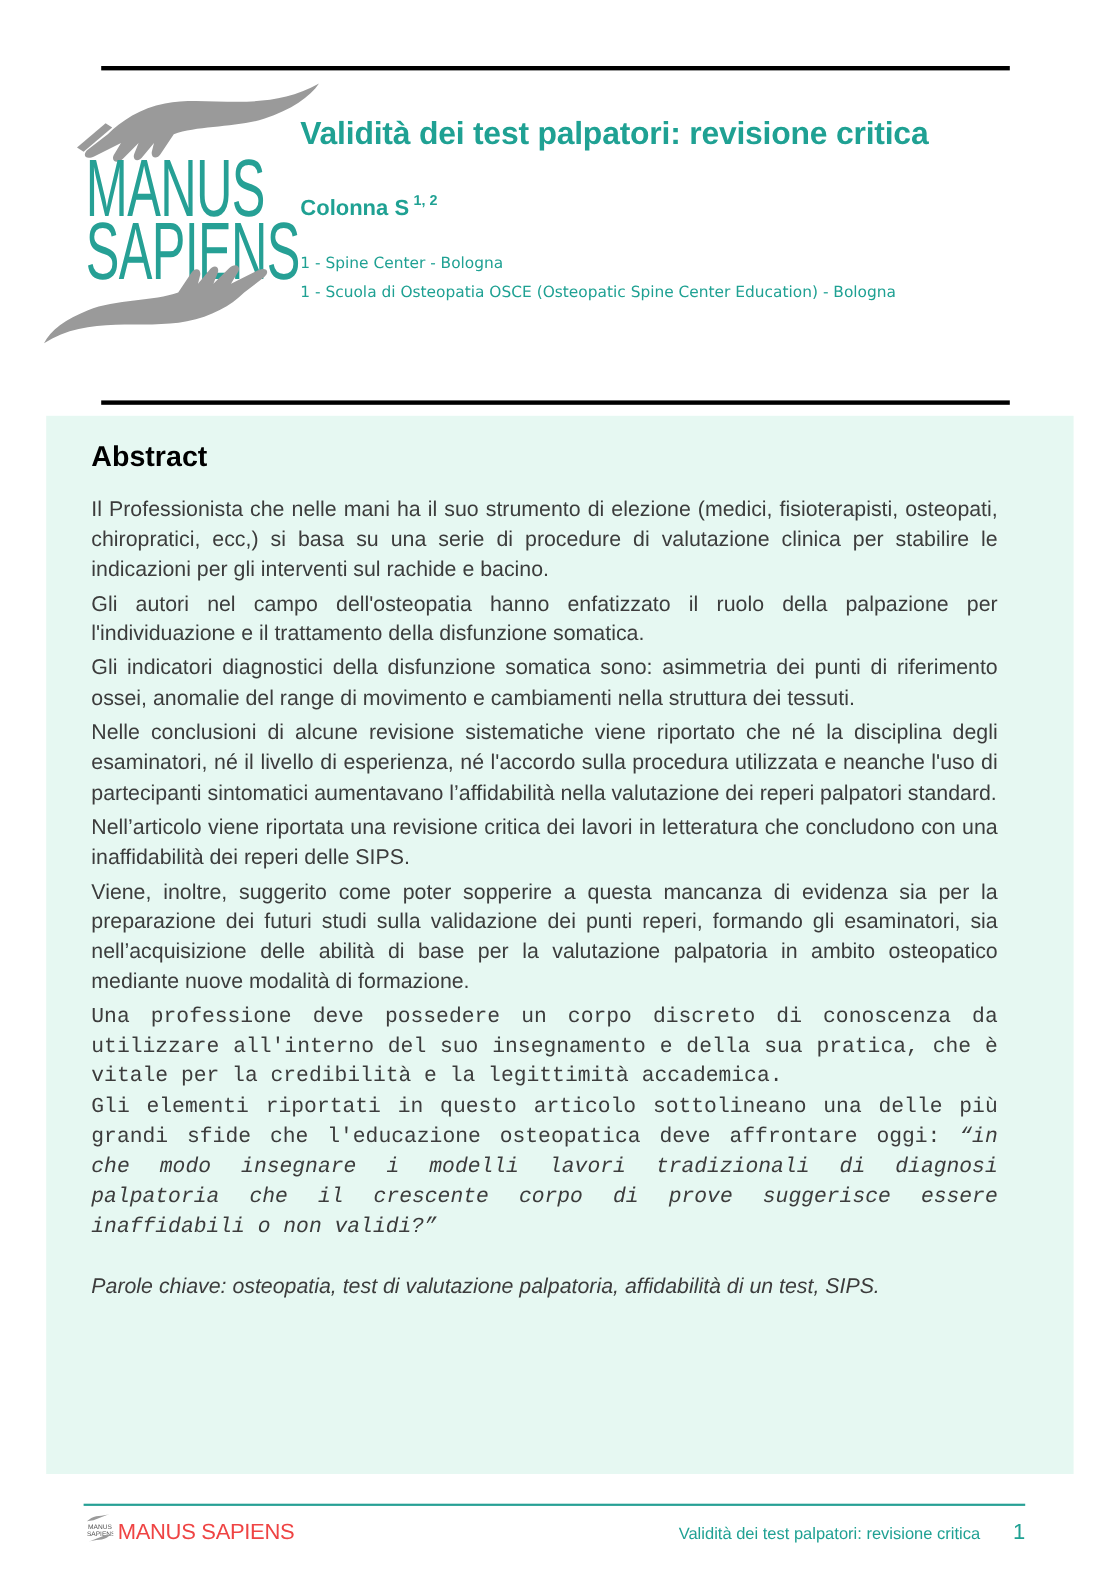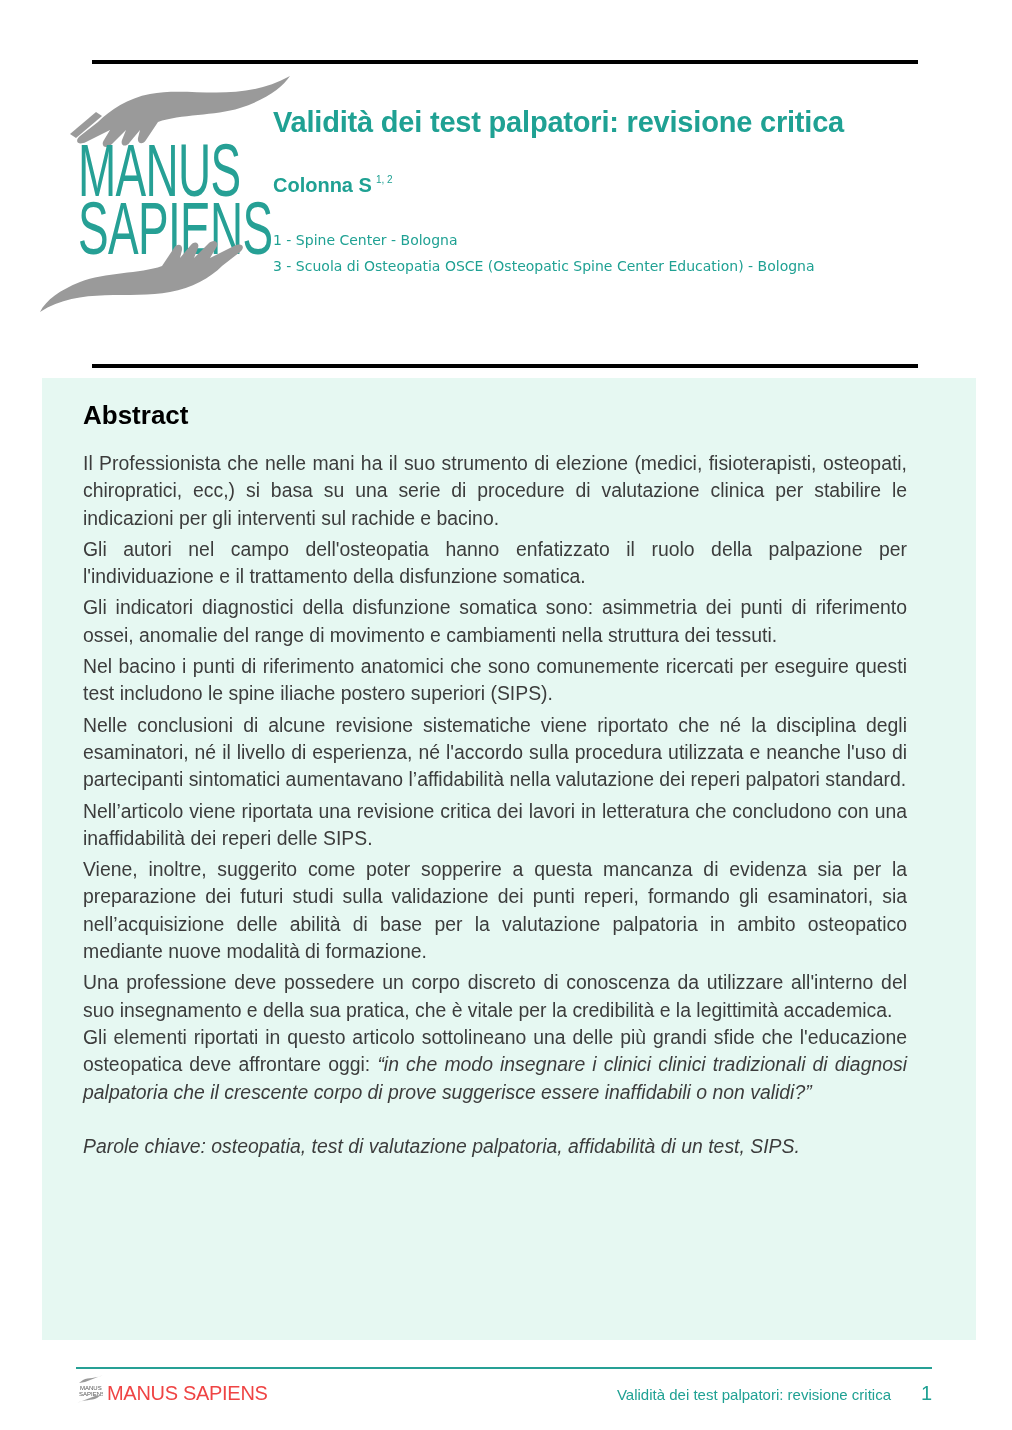--- a/index.html
+++ b/index.html
@@ -24,42 +24,42 @@
   .logo .w2 { top: 118px; left: 38px; font-size: 74px; line-height: 74px; width: 330px; text-align: left; }
 
   .title {
     position: absolute; left: 273px; top: 106px; margin: 0;
     color: #1fa193; font-size: 29px; font-weight: 700; letter-spacing: -0.2px;
   }
   .author {
     position: absolute; left: 273px; top: 174px; margin: 0;
     color: #1fa193; font-size: 20px; font-weight: 700;
   }
-  .author sup { font-size: 10px; font-weight: 400; vertical-align: 9px; margin-left: 4px; }
+  .author sup { font-size: 13px; font-weight: 700; vertical-align: 9px; margin-left: 4px; }
   .affil {
     position: absolute; left: 273px; margin: 0; color: #1fa193; font-size: 15.5px;
     font-family: "DejaVu Sans", sans-serif; font-size: 14px;
   }
   .affil1 { top: 232px; }
   .affil2 { top: 258px; }
 
   .abstract-box {
     position: absolute; left: 42px; top: 378px; width: 934px; height: 962px;
     background: #e6f8f2;
   }
   .abstract-heading {
     position: absolute; left: 83px; top: 400px; margin: 0;
     font-size: 26px; font-weight: 700; color: #000;
   }
   .abstract-body {
     position: absolute; left: 83px; top: 450px; width: 841px;
     color: #3c3c3c; font-size: 19.4px; line-height: 27.3px; text-align: justify;
   }
   .abstract-body p { margin: 0 17px 4px 0; }
-  .abstract-body p.tight { margin-bottom: 0; }
+  .abstract-body p.tight { margin-bottom: 0; font-family: Liberation Mono, monospace; }
   .abstract-body p.keywords { margin-top: 27px; font-style: italic; }
   .abstract-body em { font-style: italic; }
 
   .footer-rule { position: absolute; left: 76px; top: 1367px; width: 856px; height: 2px; background: #26a095; }
   .footer-logo { position: absolute; left: 77px; top: 1374px; width: 26px; height: 30px; }
   .footer-brand {
     position: absolute; left: 107px; top: 1382px; color: #ef4444; font-size: 20px; letter-spacing: -0.3px;
   }
   .footer-title {
     position: absolute; right: 121px; top: 1386px; color: #1fa193; font-size: 15px;
@@ -81,36 +81,35 @@
   <span class="word w1">MANUS</span>
   <span class="word w2">SAPIENS</span>
   <svg class="hand-bottom" viewBox="0 0 250 80">
     <path d="M0 78 C40 52 90 66 130 58 C152 54 170 44 182 32 L200 18 C206 13 202 8 194 12 L170 24 L176 14 C180 8 174 4 168 10 L154 24 L158 14 C160 8 154 6 150 12 L140 24 L142 16 C143 10 137 9 134 14 L122 32 C100 40 65 38 40 48 C20 56 6 66 0 78 Z" fill="#9a9a9a"></path>
   </svg>
 </div>
 
 <h1 class="title">Validità dei test palpatori: revisione critica</h1>
 <p class="author"><span>Colonna S</span><sup>1, 2</sup></p>
 <p class="affil affil1">1 - Spine Center - Bologna</p>
-<p class="affil affil2">3 - Scuola di Osteopatia OSCE (Osteopatic Spine Center Education) - Bologna</p>
+<p class="affil affil2">1 - Scuola di Osteopatia OSCE (Osteopatic Spine Center Education) - Bologna</p>
 
 <div class="rule-bottom"></div>
 
 <div class="abstract-box"></div>
 <h2 class="abstract-heading">Abstract</h2>
 <div class="abstract-body">
   <p>Il Professionista che nelle mani ha il suo strumento di elezione (medici, fisioterapisti, osteopati, chiropratici, ecc,) si basa su una serie di procedure di valutazione clinica per stabilire le indicazioni per gli interventi sul rachide e bacino.</p>
   <p>Gli autori nel campo dell'osteopatia hanno enfatizzato il ruolo della palpazione per l'individuazione e il trattamento della disfunzione somatica.</p>
   <p>Gli indicatori diagnostici della disfunzione somatica sono: asimmetria dei punti di riferimento ossei, anomalie del range di movimento e cambiamenti nella struttura dei tessuti.</p>
-  <p>Nel bacino i punti di riferimento anatomici che sono comunemente ricercati per eseguire questi test includono le spine iliache postero superiori (SIPS).</p>
   <p>Nelle conclusioni di alcune revisione sistematiche viene riportato che né la disciplina degli esaminatori, né il livello di esperienza, né l'accordo sulla procedura utilizzata e neanche l'uso di partecipanti sintomatici aumentavano l’affidabilità nella valutazione dei reperi palpatori standard.</p>
   <p>Nell’articolo viene riportata una revisione critica dei lavori in letteratura che concludono con una inaffidabilità dei reperi delle SIPS.</p>
   <p>Viene, inoltre, suggerito come poter sopperire a questa mancanza di evidenza sia per la preparazione dei futuri studi sulla validazione dei punti reperi, formando gli esaminatori, sia nell’acquisizione delle abilità di base per la valutazione palpatoria in ambito osteopatico mediante nuove modalità di formazione.</p>
   <p class="tight">Una professione deve possedere un corpo discreto di conoscenza da utilizzare all'interno del suo insegnamento e della sua pratica, che è vitale per la credibilità e la legittimità accademica.</p>
-  <p class="tight"><span>Gli elementi riportati in questo articolo sottolineano una delle più grandi sfide che l'educazione osteopatica deve affrontare oggi: </span><em>“in che modo insegnare i clinici clinici tradizionali di diagnosi palpatoria che il crescente corpo di prove suggerisce essere inaffidabili o non validi?”</em></p>
+  <p class="tight"><span>Gli elementi riportati in questo articolo sottolineano una delle più grandi sfide che l'educazione osteopatica deve affrontare oggi: </span><em>“in che modo insegnare i modelli lavori tradizionali di diagnosi palpatoria che il crescente corpo di prove suggerisce essere inaffidabili o non validi?”</em></p>
   <p class="keywords">Parole chiave: osteopatia, test di valutazione palpatoria, affidabilità di un test, SIPS.</p>
 </div>
 
 <div class="footer-rule"></div>
 <svg class="footer-logo" viewBox="0 0 26 30">
   <path d="M26 1 C18 5 12 3 6 6 L2 9 L8 8 Z" fill="#9a9a9a"></path>
   <text x="3" y="16" font-size="6" fill="#555" font-family="Liberation Sans, sans-serif">MANUS</text>
   <text x="2" y="22" font-size="6" fill="#555" font-family="Liberation Sans, sans-serif">SAPIENS</text>
   <path d="M0 29 C8 25 14 27 20 24 L24 21 L18 22 Z" fill="#9a9a9a"></path>
 </svg>

